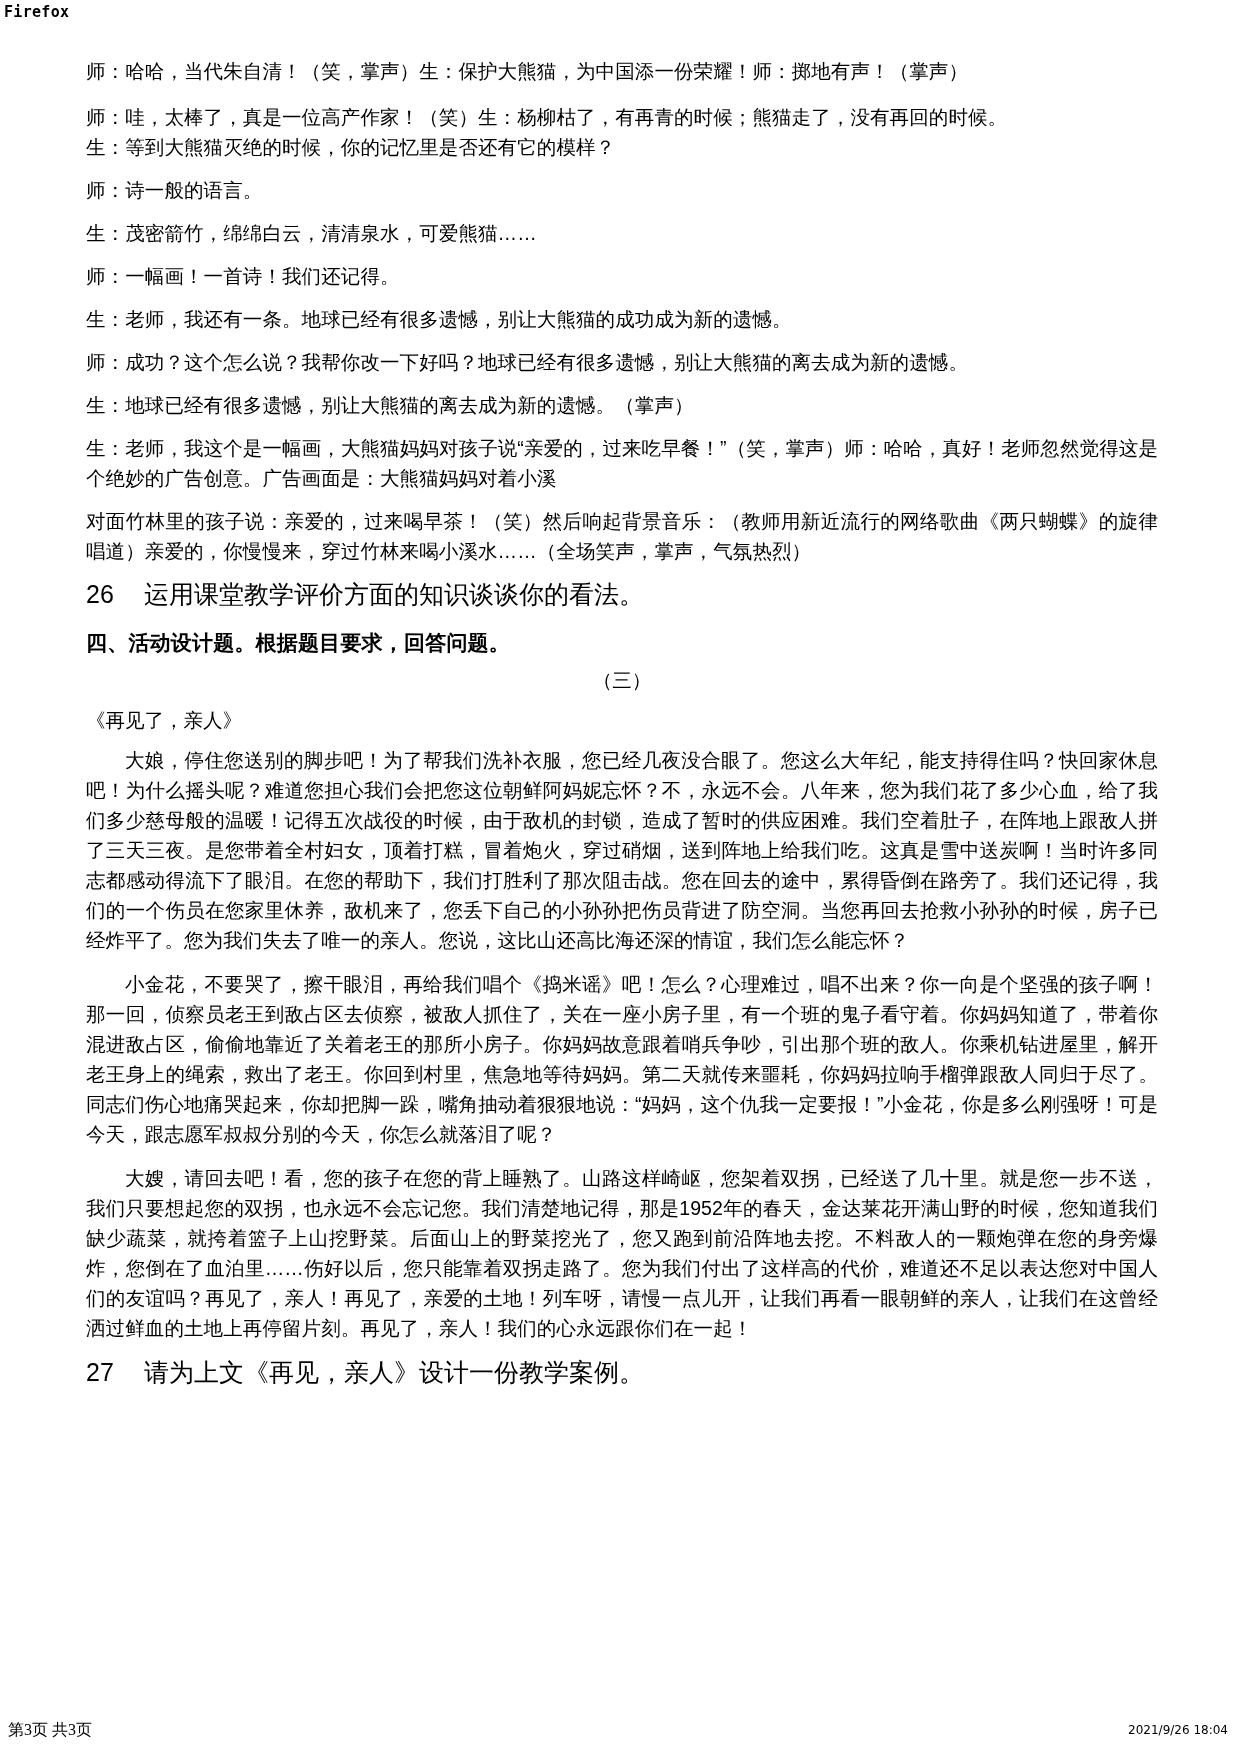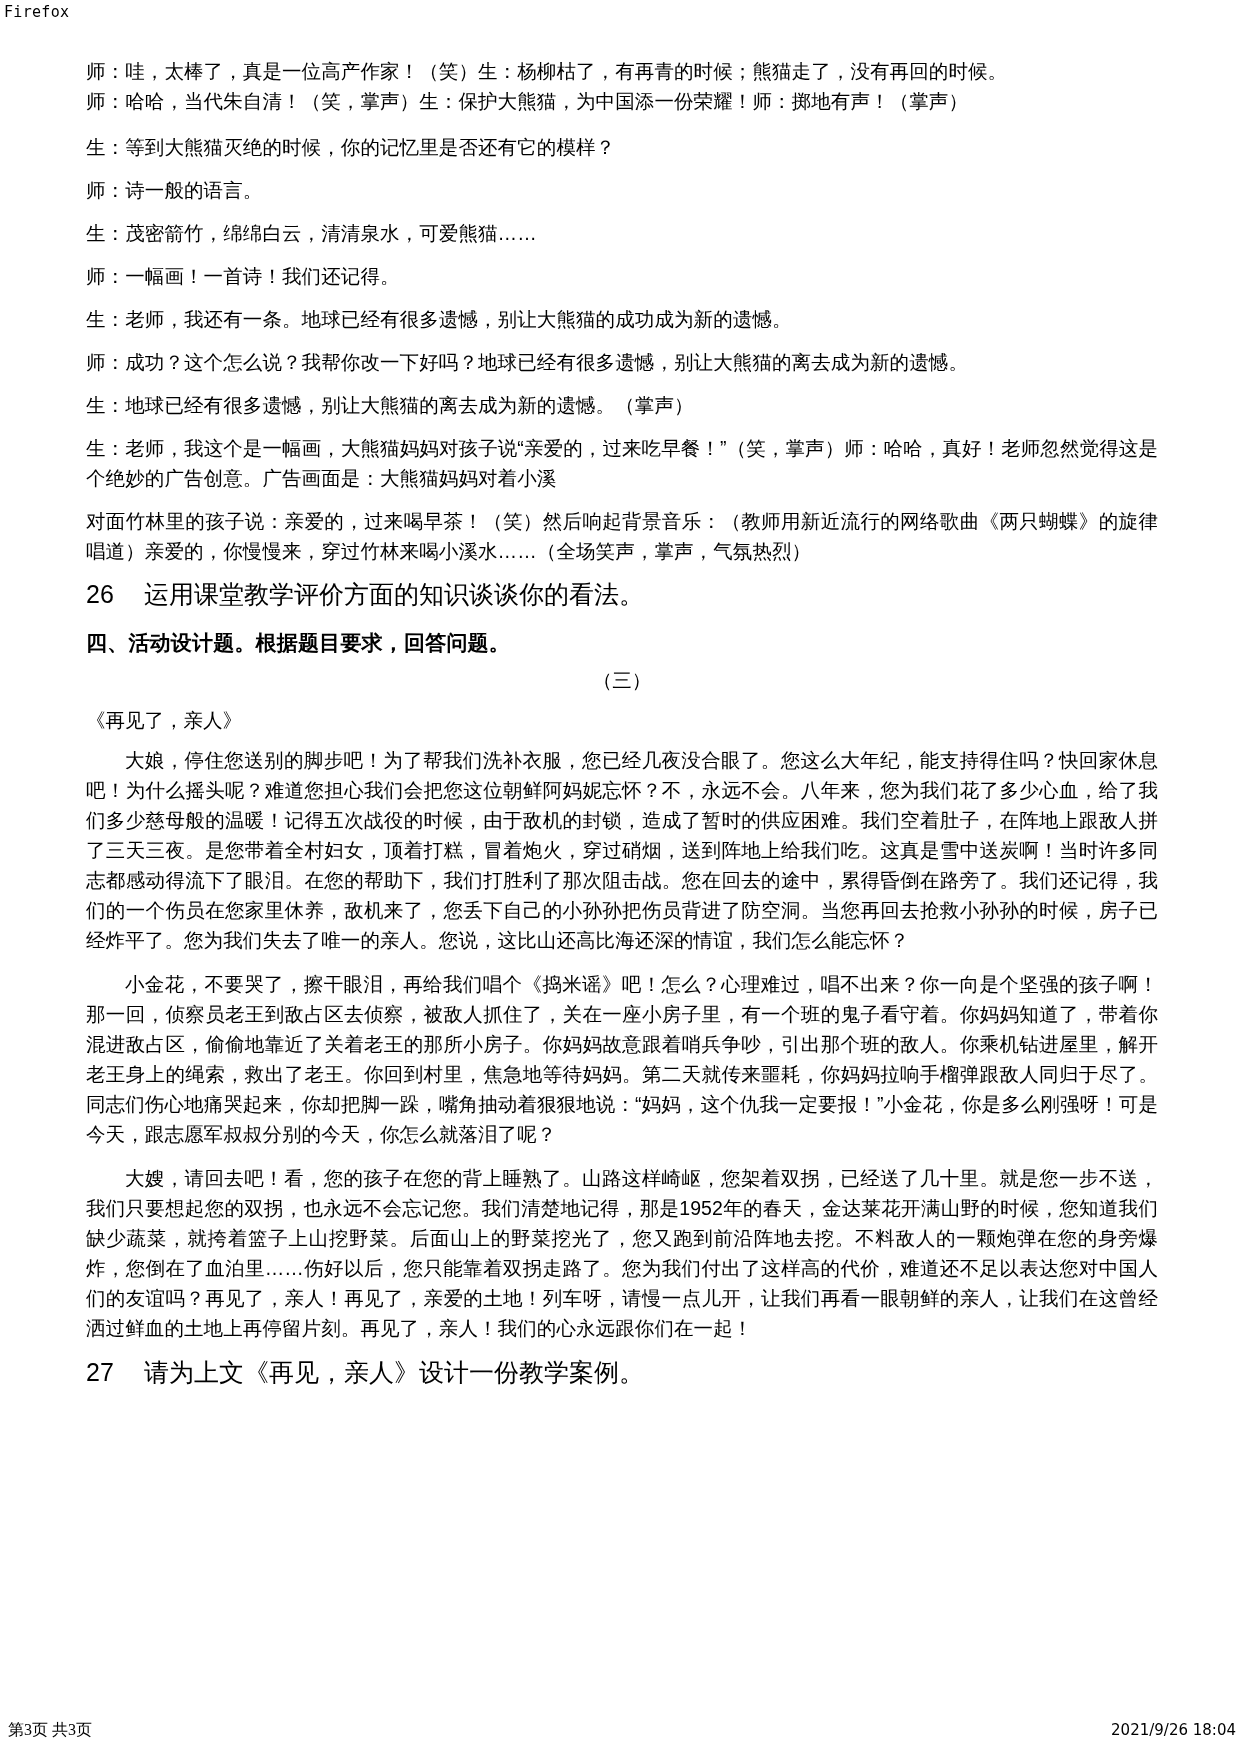--- a/index.html
+++ b/index.html
@@ -22,21 +22,21 @@
     width: 1240px;
     height: 1754px;
   }
   
   .browser-label {
     position: absolute;
     top: 4px;
     left: 4px;
     font-family: "DejaVu Sans Mono", "Liberation Mono", monospace;
     font-size: 15px;
-    font-weight: 400;
+    font-weight: 700;
     letter-spacing: 0.3px;
     color: #000;
     line-height: 1.1;
   }
   
   .content {
     position: absolute;
     left: 86px;
     top: 56px;
     width: 1072px;
@@ -103,40 +103,40 @@
     position: absolute;
     left: 8px;
     bottom: 0;
     font-family: Liberation Serif, serif;
     font-size: 16px;
     line-height: 20px;
     color: #000;
   }
   .footer-right {
     position: absolute;
-    right: 4px;
+    right: 12px;
     bottom: 0;
     font-family: "DejaVu Sans", "Liberation Sans", sans-serif;
-    font-size: 15px;
+    font-size: 12px;
     line-height: 20px;
     color: #000;
     text-align: center;
   }
 </style>
 </head>
 <body>
 
 <div class="page">
 
   <div class="browser-label">Firefox</div>
 
   <div class="content">
 
+    <div class="para dialog-block">师：哈哈，当代朱自清！（笑，掌声）生：保护大熊猫，为中国添一份荣耀！师：掷地有声！（掌声）</div>
     <div class="para tight">师：哇，太棒了，真是一位高产作家！（笑）生：杨柳枯了，有再青的时候；熊猫走了，没有再回的时候。</div>
-    <div class="para dialog-block">师：哈哈，当代朱自清！（笑，掌声）生：保护大熊猫，为中国添一份荣耀！师：掷地有声！（掌声）</div>
 
     <div class="para">生：等到大熊猫灭绝的时候，你的记忆里是否还有它的模样？</div>
     <div class="para">师：诗一般的语言。</div>
     <div class="para">生：茂密箭竹，绵绵白云，清清泉水，可爱熊猫……</div>
     <div class="para">师：一幅画！一首诗！我们还记得。</div>
     <div class="para">生：老师，我还有一条。地球已经有很多遗憾，别让大熊猫的成功成为新的遗憾。</div>
     <div class="para">师：成功？这个怎么说？我帮你改一下好吗？地球已经有很多遗憾，别让大熊猫的离去成为新的遗憾。</div>
     <div class="para">生：地球已经有很多遗憾，别让大熊猫的离去成为新的遗憾。（掌声）</div>
 
     <div class="para">生：老师，我这个是一幅画，大熊猫妈妈对孩子说“亲爱的，过来吃早餐！”（笑，掌声）师：哈哈，真好！老师忽然觉得这是个绝妙的广告创意。广告画面是：大熊猫妈妈对着小溪</div>

